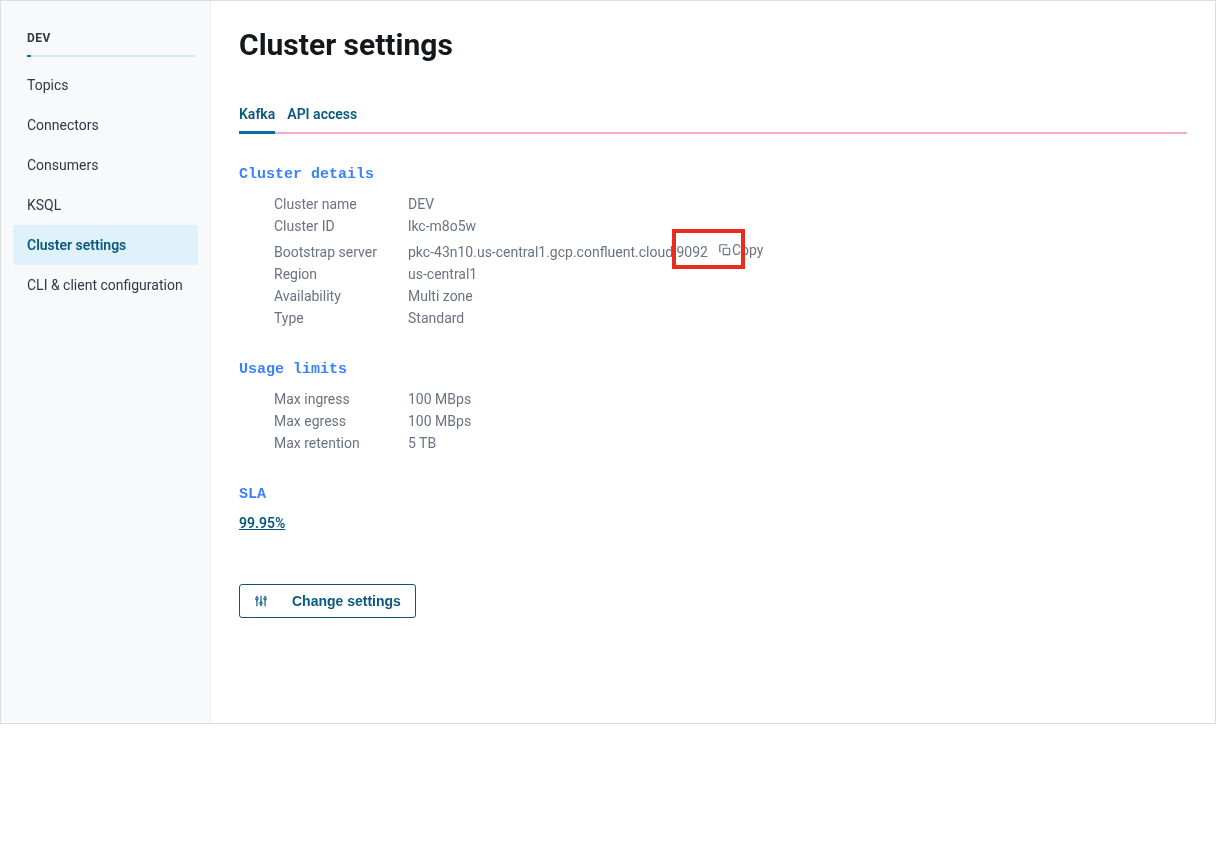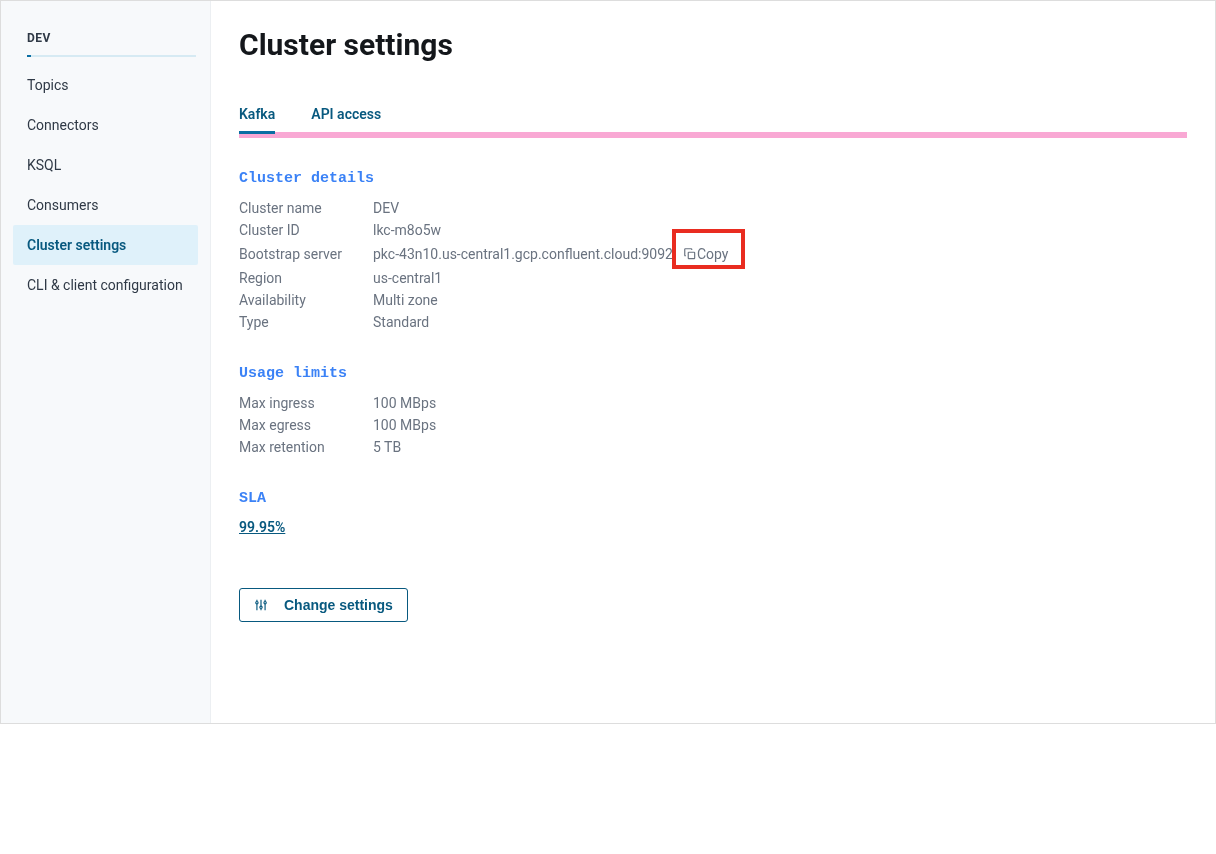--- a/index.html
+++ b/index.html
@@ -66,22 +66,22 @@
     overflow: auto;
   }
   h1.page-title {
     font-size: 30px;
     font-weight: 700;
     color: #14171b;
     margin-bottom: 44px;
   }
   .tabs {
     display: flex;
-    gap: 36px;
-    border-bottom: 6px solid #f9a8d4;
+    gap: 12px;
+    border-bottom: 2px solid #f9a8d4;
     margin-bottom: 32px;
   }
   .tab {
     padding-bottom: 10px;
     font-size: 14px;
     font-weight: 600;
     color: #08597f;
     cursor: pointer;
     position: relative;
   }
@@ -98,24 +98,25 @@
     font-weight: 700;
     color: #3b82f6;
     margin-bottom: 10px;
     font-family: Liberation Mono, monospace;
   }
   .section {
     margin-bottom: 32px;
   }
   .kv-row {
     display: flex;
-    align-items: center;
+    align-items: flex-end;
     font-size: 14px;
     color: #6a7380;
     line-height: 22px;
+    margin-left: 35px;
   }
   .kv-label {
     width: 134px;
     color: #6a7380;
     flex-shrink: 0;
   }
   .kv-value {
     color: #6a7380;
   }
   .copy-btn {
@@ -137,21 +138,21 @@
     color: #08597f;
     text-decoration: underline;
     font-size: 14px;
     font-weight: 600;
     cursor: pointer;
     text-align: center;
   }
   .change-btn {
     display: inline-flex;
     align-items: center;
-    gap: 16px;
+    gap: 24px;
     border: 1px solid #08597f;
     color: #08597f;
     font-size: 14px;
     font-weight: 600;
     padding: 8px 14px;
     border-radius: 3px;
     background: #fff;
     cursor: pointer;
     margin-top: 20px;
   }
@@ -166,24 +167,24 @@
     <div class="sidebar-header">DEV</div>
     <div class="sidebar-header-underline"></div>
 
     <div class="sidebar-item">
       <span>Topics</span>
     </div>
     <div class="sidebar-item">
       <span>Connectors</span>
     </div>
     <div class="sidebar-item">
+      <span>Consumers</span>
+    </div>
+    <div class="sidebar-item">
       <span>KSQL</span>
-    </div>
-    <div class="sidebar-item">
-      <span>Consumers</span>
     </div>
     <div class="sidebar-item active">
       <span>Cluster settings</span>
     </div>
     <div class="sidebar-item">
       <span>CLI &amp; client configuration</span>
     </div>
   </aside>
 
   <main class="main">

